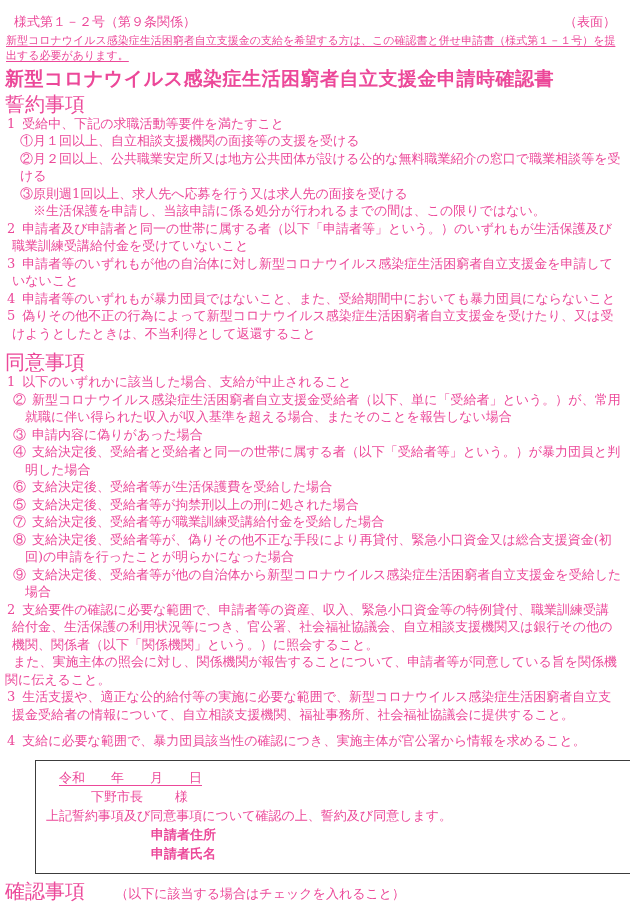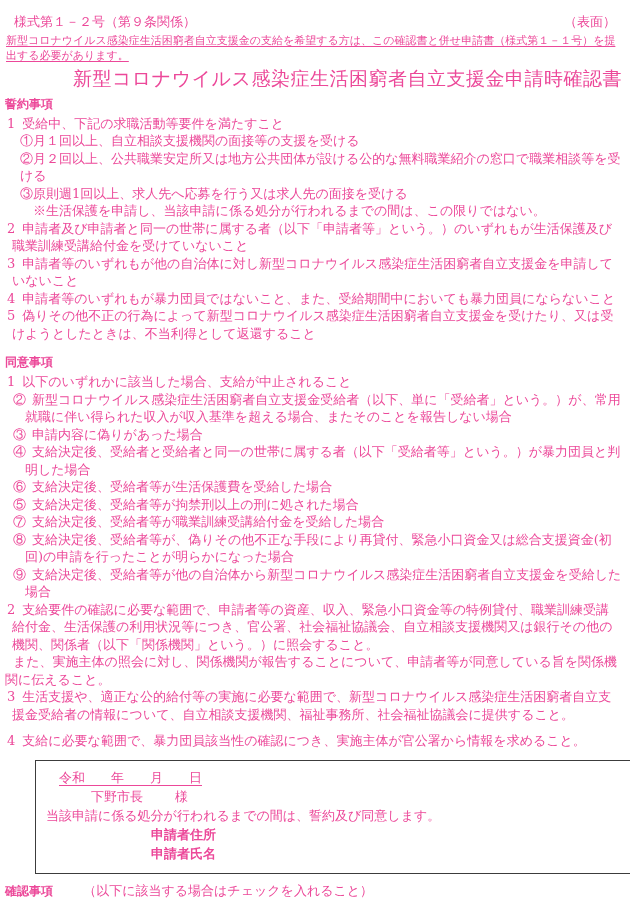--- a/index.html
+++ b/index.html
@@ -17,26 +17,26 @@
   }
   .header-row { display:flex; justify-content:space-between; padding:0 6px 0 9px; }
   .notice {
     font-size:11px; line-height:15px;
     margin-top:2px; padding-left:1px;
     text-decoration:underline;
     text-underline-offset:2px;
   }
   .doc-title {
     margin:3px 0 3px 0;
-    text-align:right;
+    text-align:left;
     font-size:19px; line-height:25px;
-    font-weight:400;
+    font-weight:700;
     letter-spacing:0.5px;
   }
-  .sec-heading { font-size:12px; line-height:21px; font-weight:bold; }
+  .sec-heading { font-size:20px; line-height:21px; font-weight:normal; }
   .item { padding-left:7px; text-indent:-5px; }
   .item .num { margin-right:7px; }
   .sub-item { margin-left:15px; }
   .note { margin-left:28px; }
   .circle-item { padding-left:20px; text-indent:-12px; }
   .circle-item .num { margin-right:6px; }
   .para-also { text-indent:8px; }
   .mt-gap { margin-top:9px; }
   .sign-box {
     box-sizing:border-box;
@@ -137,21 +137,21 @@
     <span class="num">4</span><span>支給に必要な範囲で、暴力団員該当性の確認につき、実施主体が官公署から情報を求めること。</span>
   </div>
 
   <div class="sign-box">
     <div class="date-line">
       <span class="u">令和　　年　　月　　日</span>
     </div>
     <div class="addressee-line">
       <span>下野市長</span><span class="honorific">様</span>
     </div>
-    <div class="statement-line">当該申請に係る処分が行われるまでの間は、誓約及び同意します。</div>
+    <div class="statement-line">上記誓約事項及び同意事項について確認の上、誓約及び同意します。</div>
     <div class="field-line">申請者住所</div>
     <div class="field-line">申請者氏名</div>
   </div>
 
   <div class="confirm-head-row">
     <span class="sec-heading">確認事項</span>
     <span class="confirm-note">（以下に該当する場合はチェックを入れること）</span>
   </div>
 
 </div>

